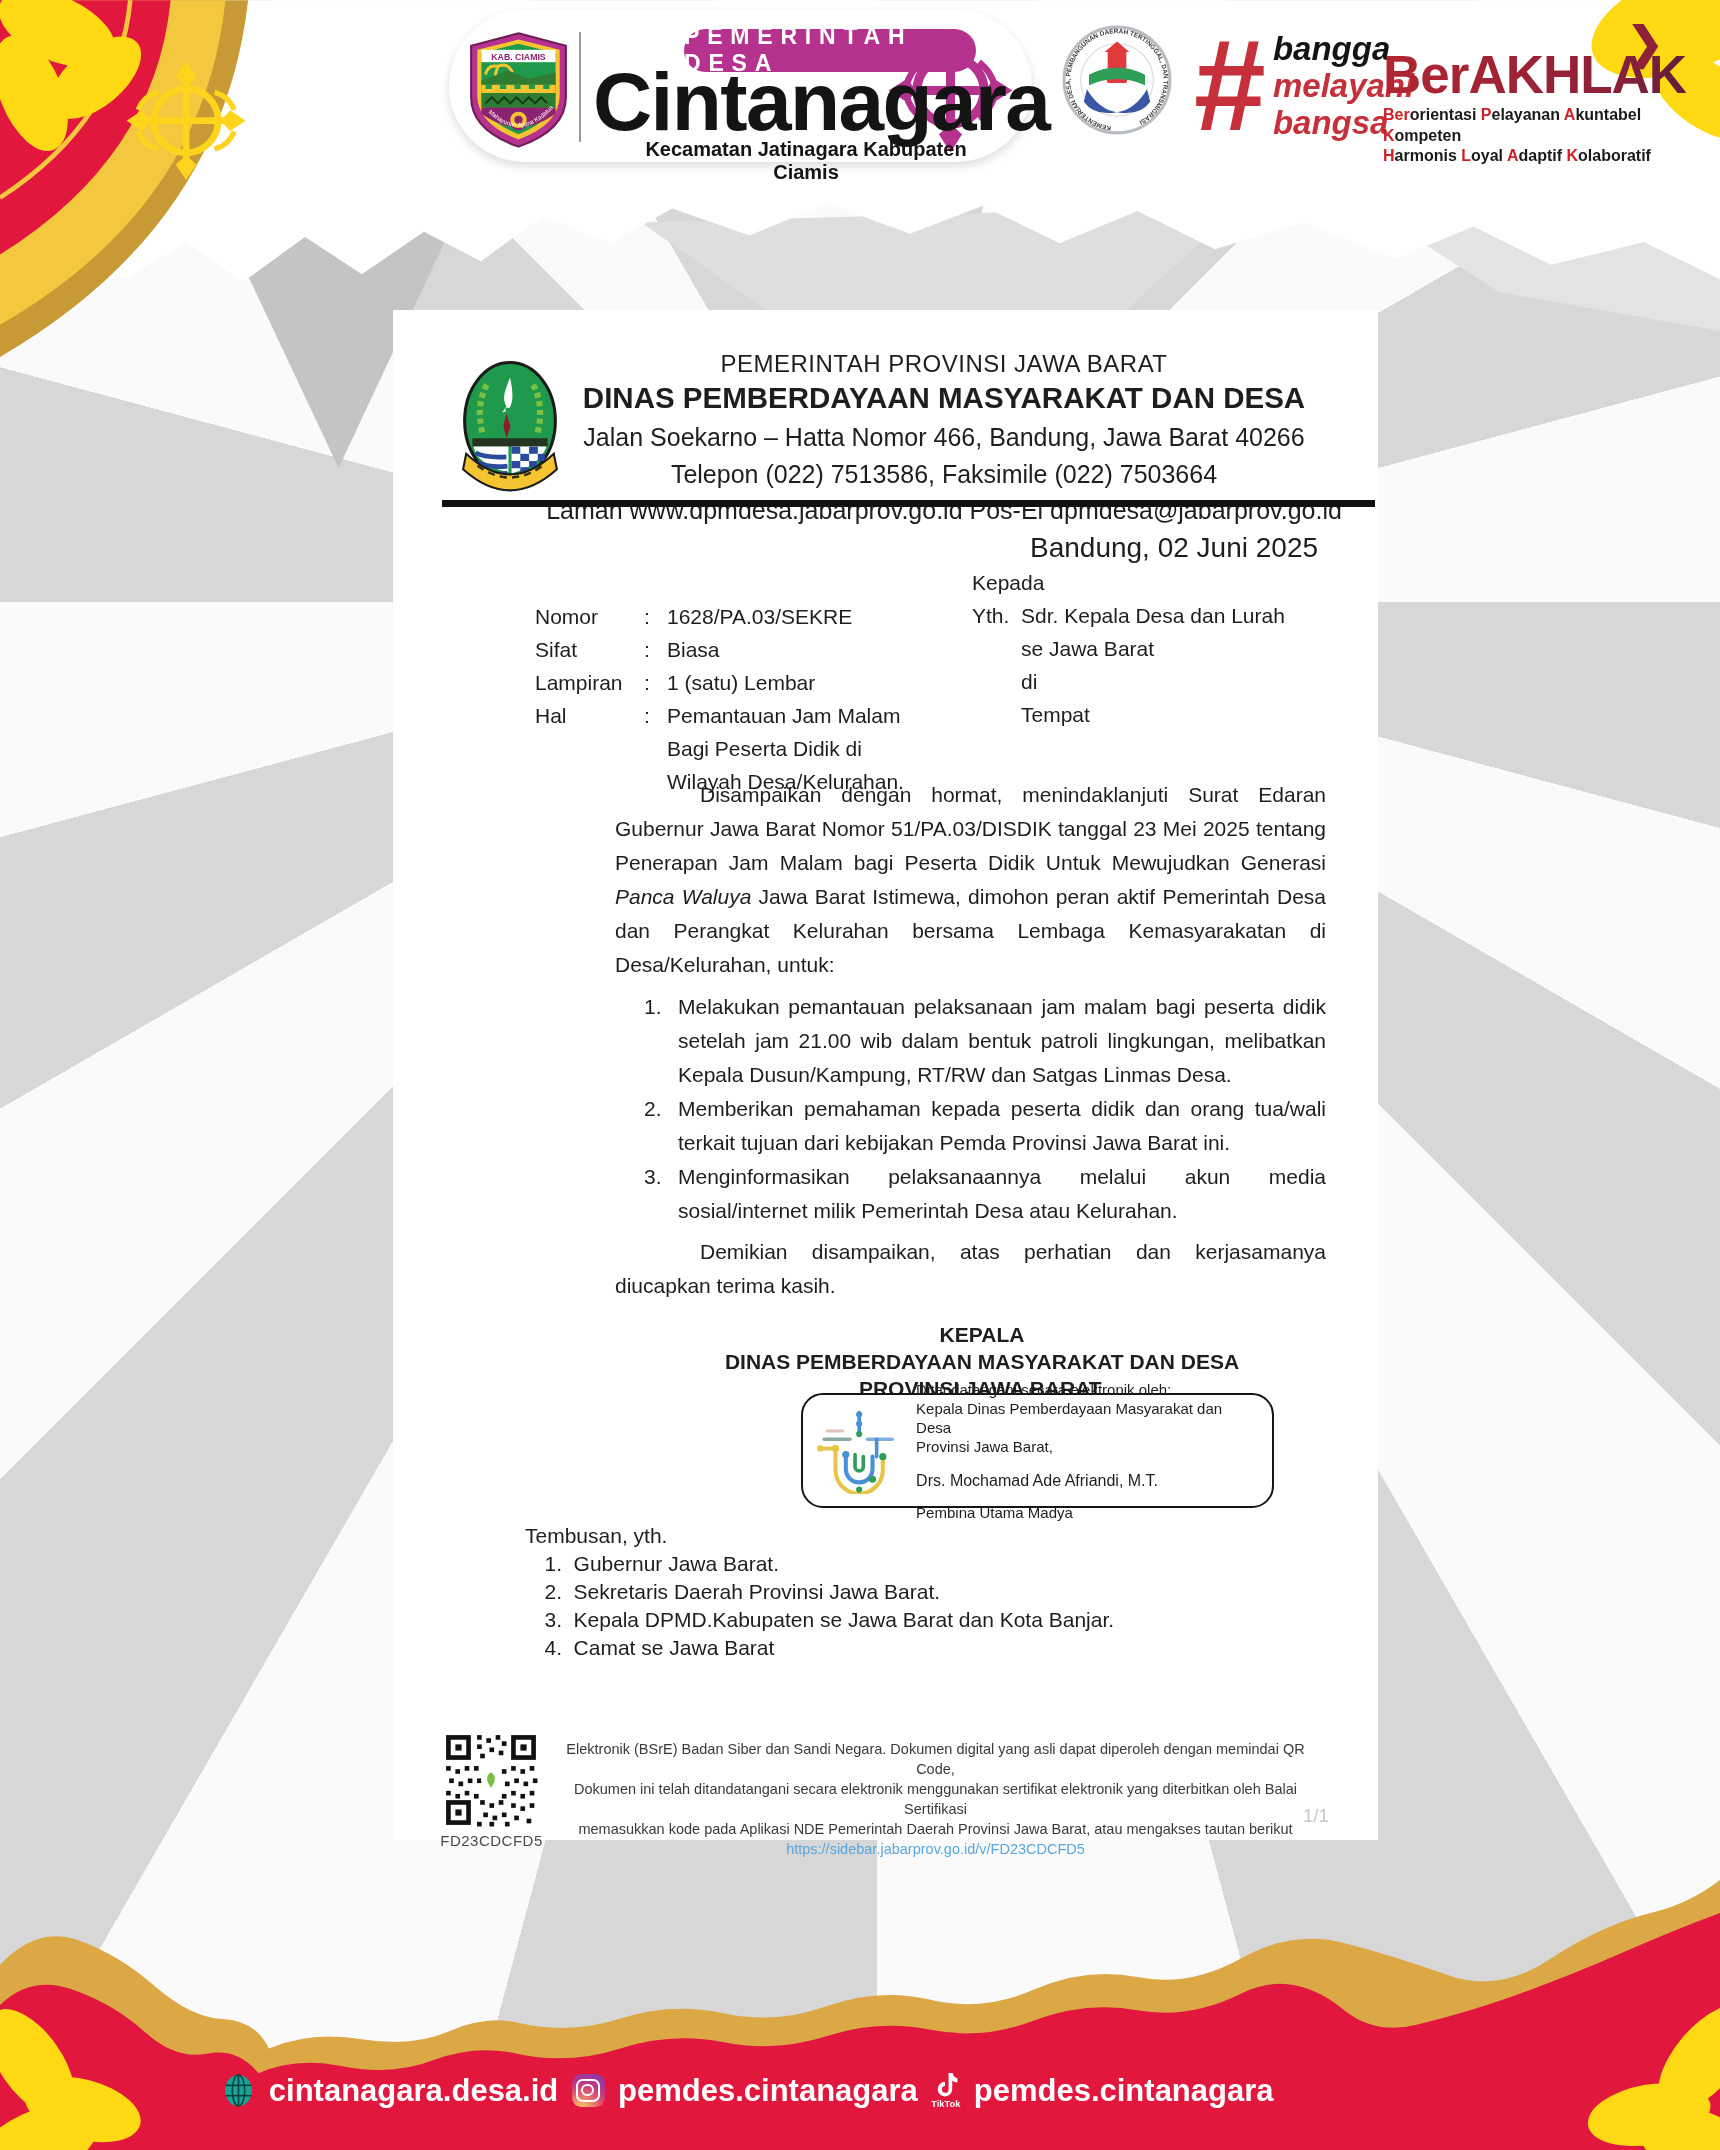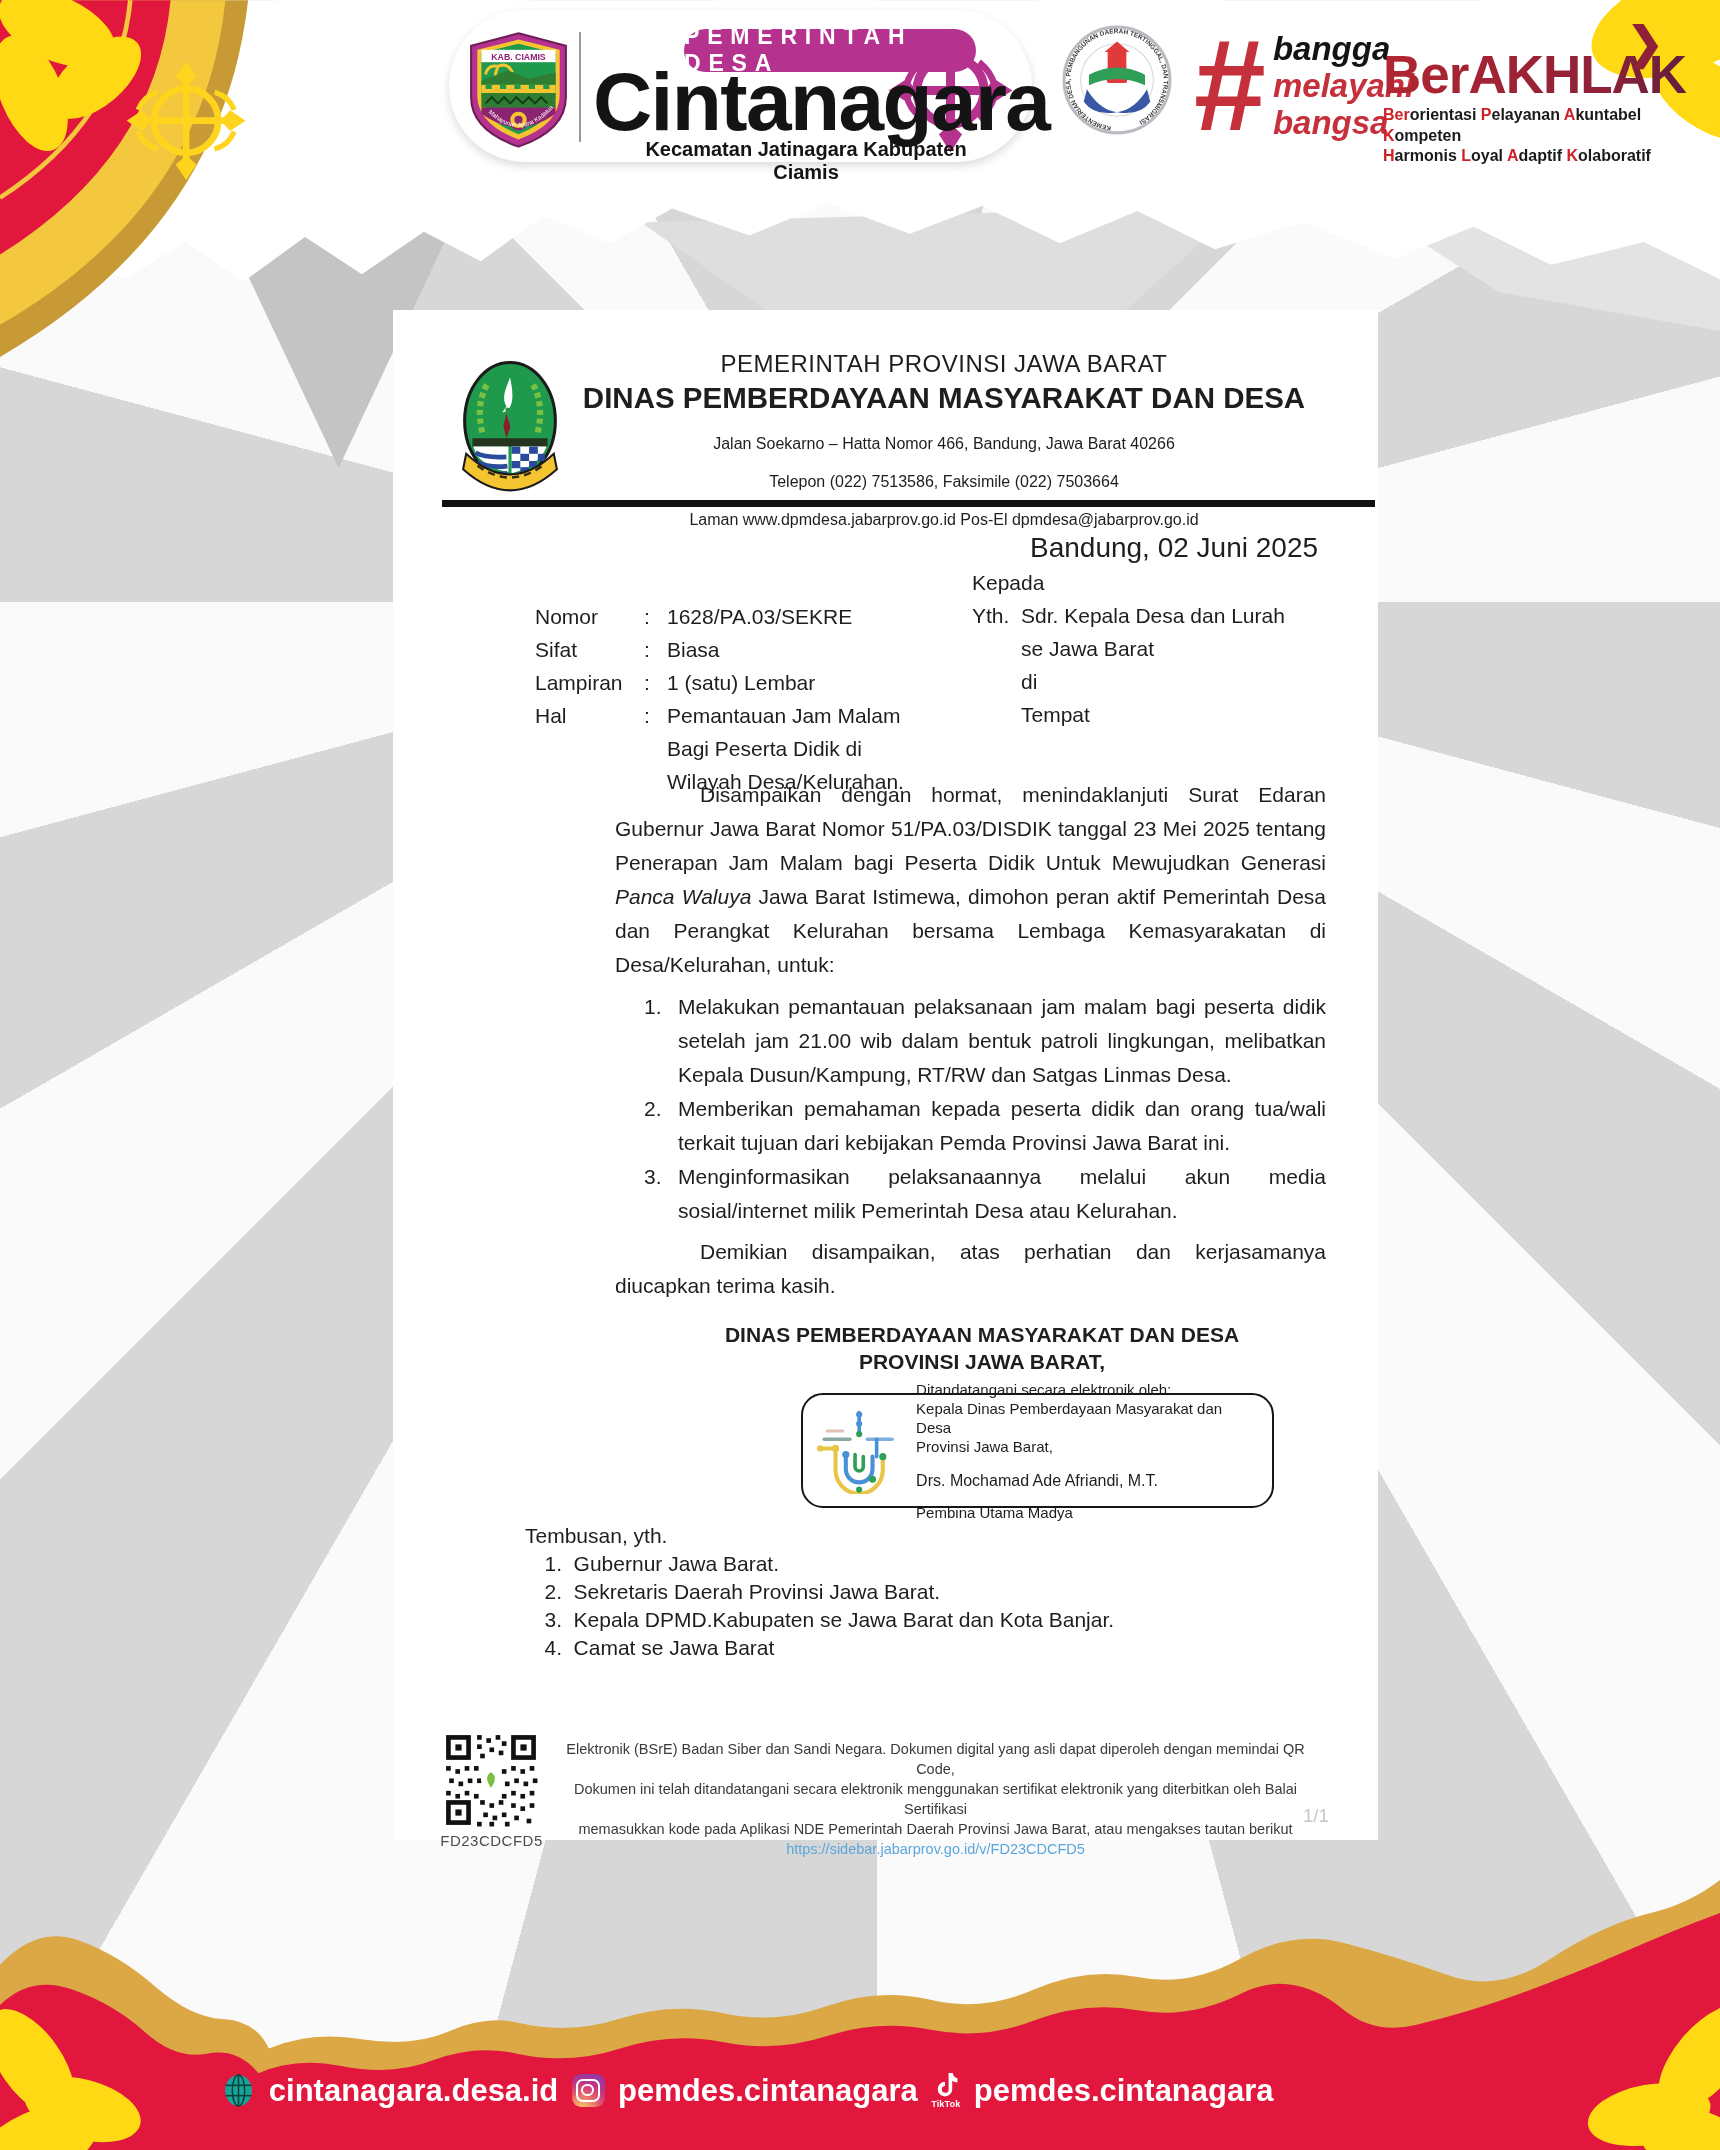--- a/index.html
+++ b/index.html
@@ -12,21 +12,21 @@
   
   .deco{position:absolute;left:0;top:0;}
   
   .paper{position:absolute;left:393px;top:310px;width:985px;height:1530px;background:#ffffff;color:#1e1e1e;}
   .abs{position:absolute;}
   .center{text-align:center;}
   .justify{text-align:justify;text-justify:inter-word;}
   .letterhead{line-height:1.18;}
   .lh1{font-size:24px;letter-spacing:0.5px;}
   .lh2{font-size:29.5px;font-weight:bold;margin-top:3.1px;}
-  .lh3{font-size:16px;margin-top:19px;}
+  .lh3{font-size:25px;margin-top:7px;}
   .rule{position:absolute;background:#111;}
   .meta-row{display:grid;grid-template-columns:109px 23px auto;font-size:21px;line-height:33px;}
   .body-par{font-size:21px;line-height:34px;}
   .indent{text-indent:85px;}
   .list-item{display:grid;grid-template-columns:34px 1fr;font-size:21px;line-height:34px;}
   .kepala-line{font-size:21px;font-weight:bold;line-height:27px;}
   .sigbox{position:absolute;border:2.6px solid #161616;border-radius:22px;display:flex;align-items:center;padding:9.3px 13.4px;gap:13.4px;background:#fff;}
   .esign{font-size:15px;line-height:19px;}
   .esign-name{font-size:16px;margin-top:15.5px;}
   .esign-rank{font-size:15px;margin-top:14px;}
@@ -231,20 +231,21 @@
         <div class="list-item">
           <span>3.</span>
           <span class="justify">Menginformasikan pelaksanaannya melalui akun media sosial/internet milik Pemerintah Desa atau Kelurahan.</span>
         </div>
       </div>
 
     <div class="abs body-par justify indent" style="left:222px;top:925px;width:711px;">Demikian disampaikan, atas perhatian dan kerjasamanya diucapkan terima kasih.</div>
 
     <div class="abs center" style="left:248px;top:1011px;width:682px;">
 
+    <div class="kepala-line">KEPALA</div>
         <div class="kepala-line">DINAS PEMBERDAYAAN MASYARAKAT DAN DESA</div>
         <div class="kepala-line">PROVINSI JAWA BARAT,</div>
       </div>
 
     <div class="sigbox" style="left:408px;top:1083px;width:473px;height:115px;">
       <svg width="87" height="87" viewBox="0 0 168 168">
         <g stroke-linecap="round" fill="none">
           <line x1="84" y1="10" x2="84" y2="52" stroke="#4a90d9" stroke-width="7"></line>
           <circle cx="84" cy="14" r="6" fill="#4a90d9" stroke="none"></circle>
           <circle cx="84" cy="32" r="6" fill="#4a90d9" stroke="none"></circle>

